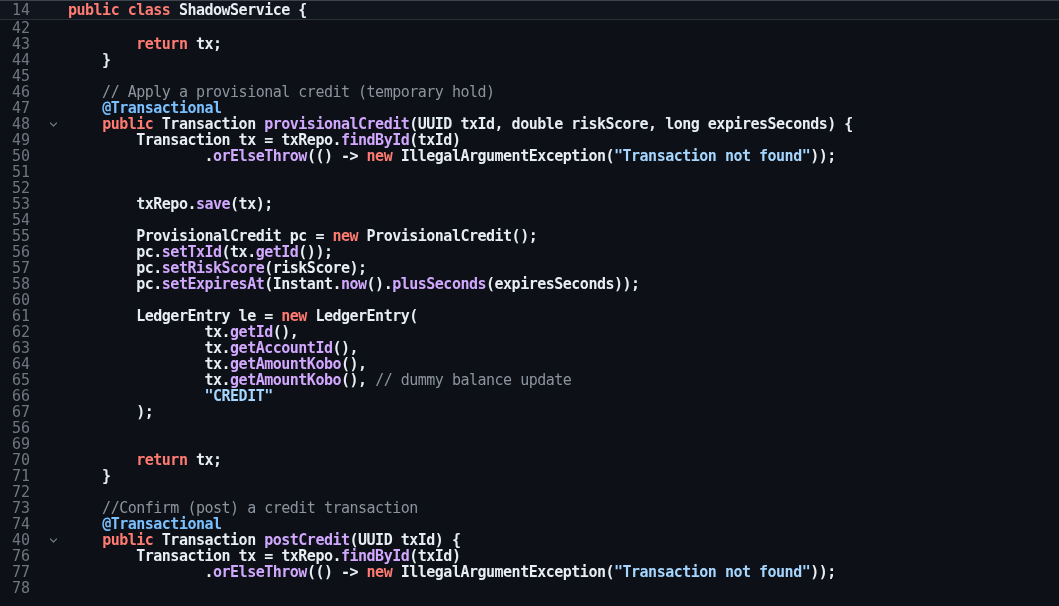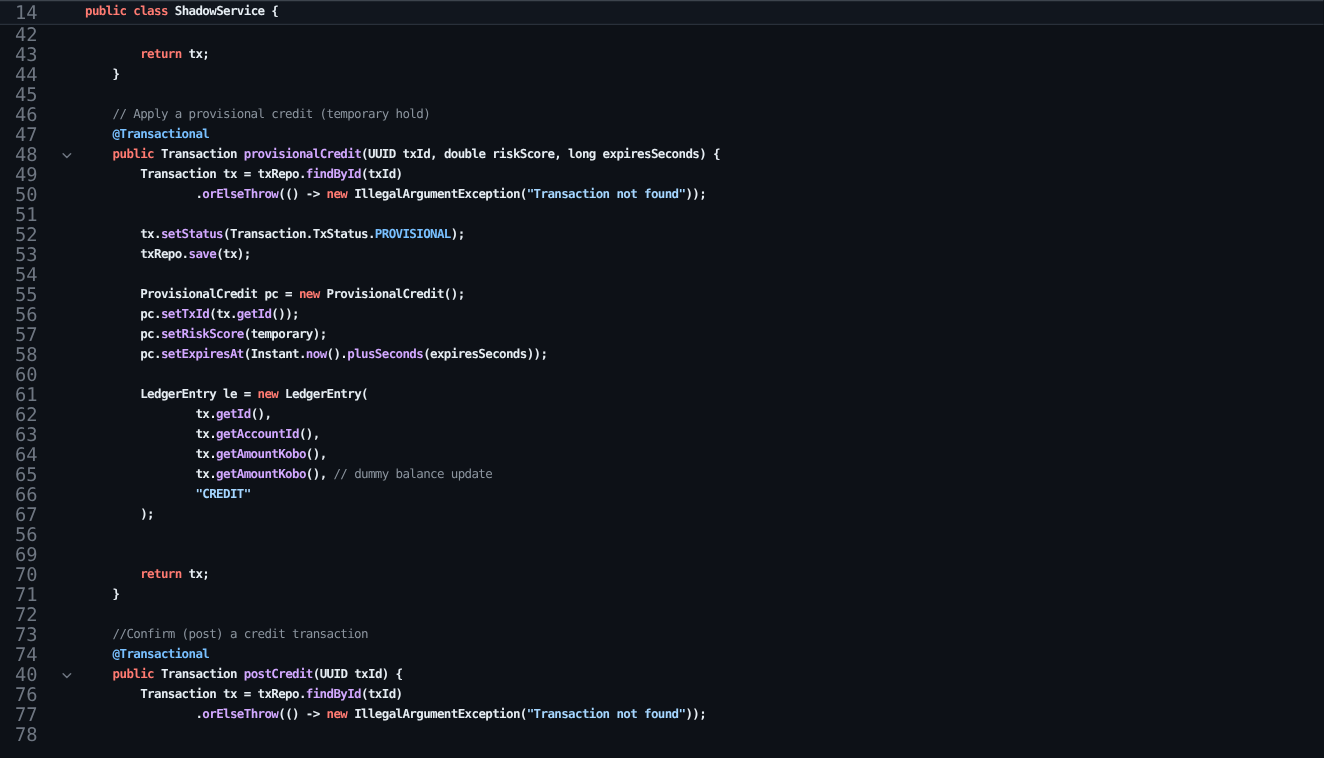--- a/index.html
+++ b/index.html
@@ -44,21 +44,21 @@
     width: 26px;
     box-sizing: border-box;
     padding-left: 7px;
     display: flex;
     align-items: center;
     color: #6e7681;
   }
   .fold svg { display: block; }
   .code {
     white-space: pre;
-    font-size: 10px;
+    font-size: 15px;
     font-weight: 600;
     letter-spacing: -0.5px;
     color: #e6edf3;
   }
   
   .tk-d { color: #e6edf3; }
   .tk-k { color: #ff7b72; }
   .tk-f { color: #d2a8ff; }
   .tk-n { color: #79c0ff; }
   .tk-s { color: #a5d6ff; }
@@ -126,21 +126,20 @@
         <div class="code"><span class="tk-d">                .</span><span class="tk-f">orElseThrow</span><span class="tk-d">(() -&gt; </span><span class="tk-k">new</span><span class="tk-d"> IllegalArgumentException(</span><span class="tk-s">"Transaction not found"</span><span class="tk-d">));</span></div>
       </div>
       <div class="row">
         <div class="ln">51</div>
         <div class="fold"></div>
         <div class="code"></div>
       </div>
       <div class="row">
         <div class="ln">52</div>
         <div class="fold"></div>
-        <div class="code"><span class="tk-d">        tx.</span><span class="tk-f">setStatus</span><span class="tk-d">(Transaction.TxStatus.</span><span class="tk-n">PROVISIONAL</span><span class="tk-d">);</span></div>
       </div>
       <div class="row">
         <div class="ln">53</div>
         <div class="fold"></div>
         <div class="code"><span class="tk-d">        txRepo.</span><span class="tk-f">save</span><span class="tk-d">(tx);</span></div>
       </div>
       <div class="row">
         <div class="ln">54</div>
         <div class="fold"></div>
         <div class="code"></div>
@@ -151,21 +150,21 @@
         <div class="code"><span class="tk-d">        ProvisionalCredit pc = </span><span class="tk-k">new</span><span class="tk-d"> ProvisionalCredit();</span></div>
       </div>
       <div class="row">
         <div class="ln">56</div>
         <div class="fold"></div>
         <div class="code"><span class="tk-d">        pc.</span><span class="tk-f">setTxId</span><span class="tk-d">(tx.</span><span class="tk-f">getId</span><span class="tk-d">());</span></div>
       </div>
       <div class="row">
         <div class="ln">57</div>
         <div class="fold"></div>
-        <div class="code"><span class="tk-d">        pc.</span><span class="tk-f">setRiskScore</span><span class="tk-d">(temporary);</span></div>
+        <div class="code"><span class="tk-d">        pc.</span><span class="tk-f">setRiskScore</span><span class="tk-d">(riskScore);</span></div>
       </div>
       <div class="row">
         <div class="ln">58</div>
         <div class="fold"></div>
         <div class="code"><span class="tk-d">        pc.</span><span class="tk-f">setExpiresAt</span><span class="tk-d">(Instant.</span><span class="tk-f">now</span><span class="tk-d">().</span><span class="tk-f">plusSeconds</span><span class="tk-d">(expiresSeconds));</span></div>
       </div>
       <div class="row">
         <div class="ln">60</div>
         <div class="fold"></div>
         <div class="code"></div>

